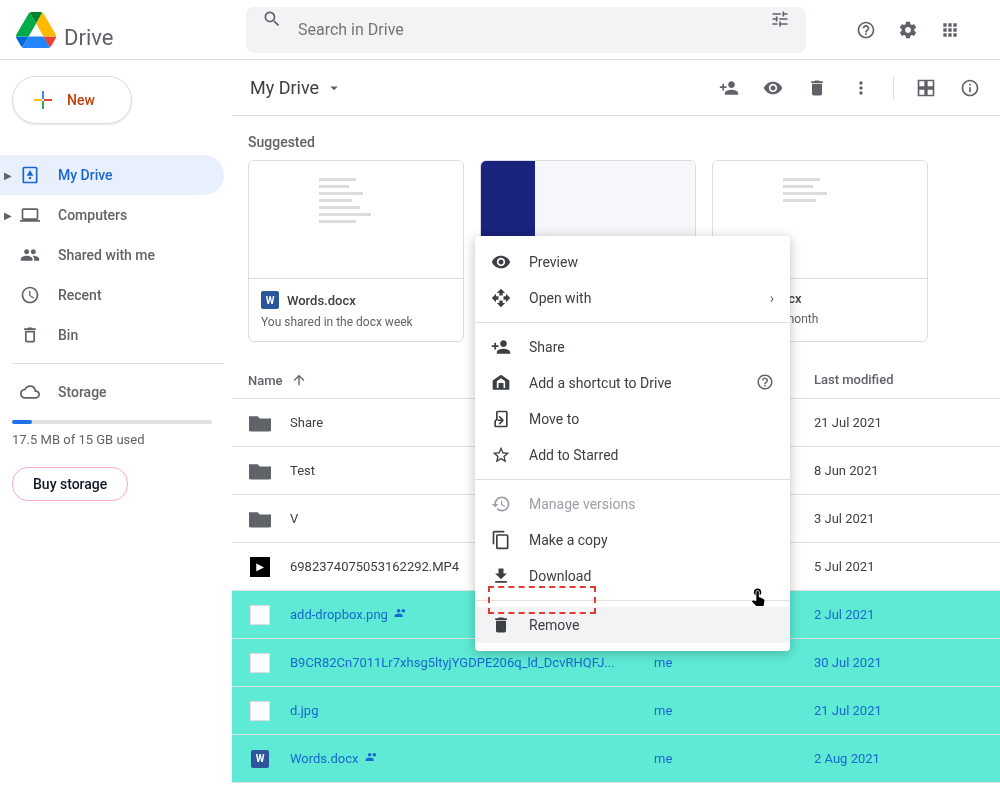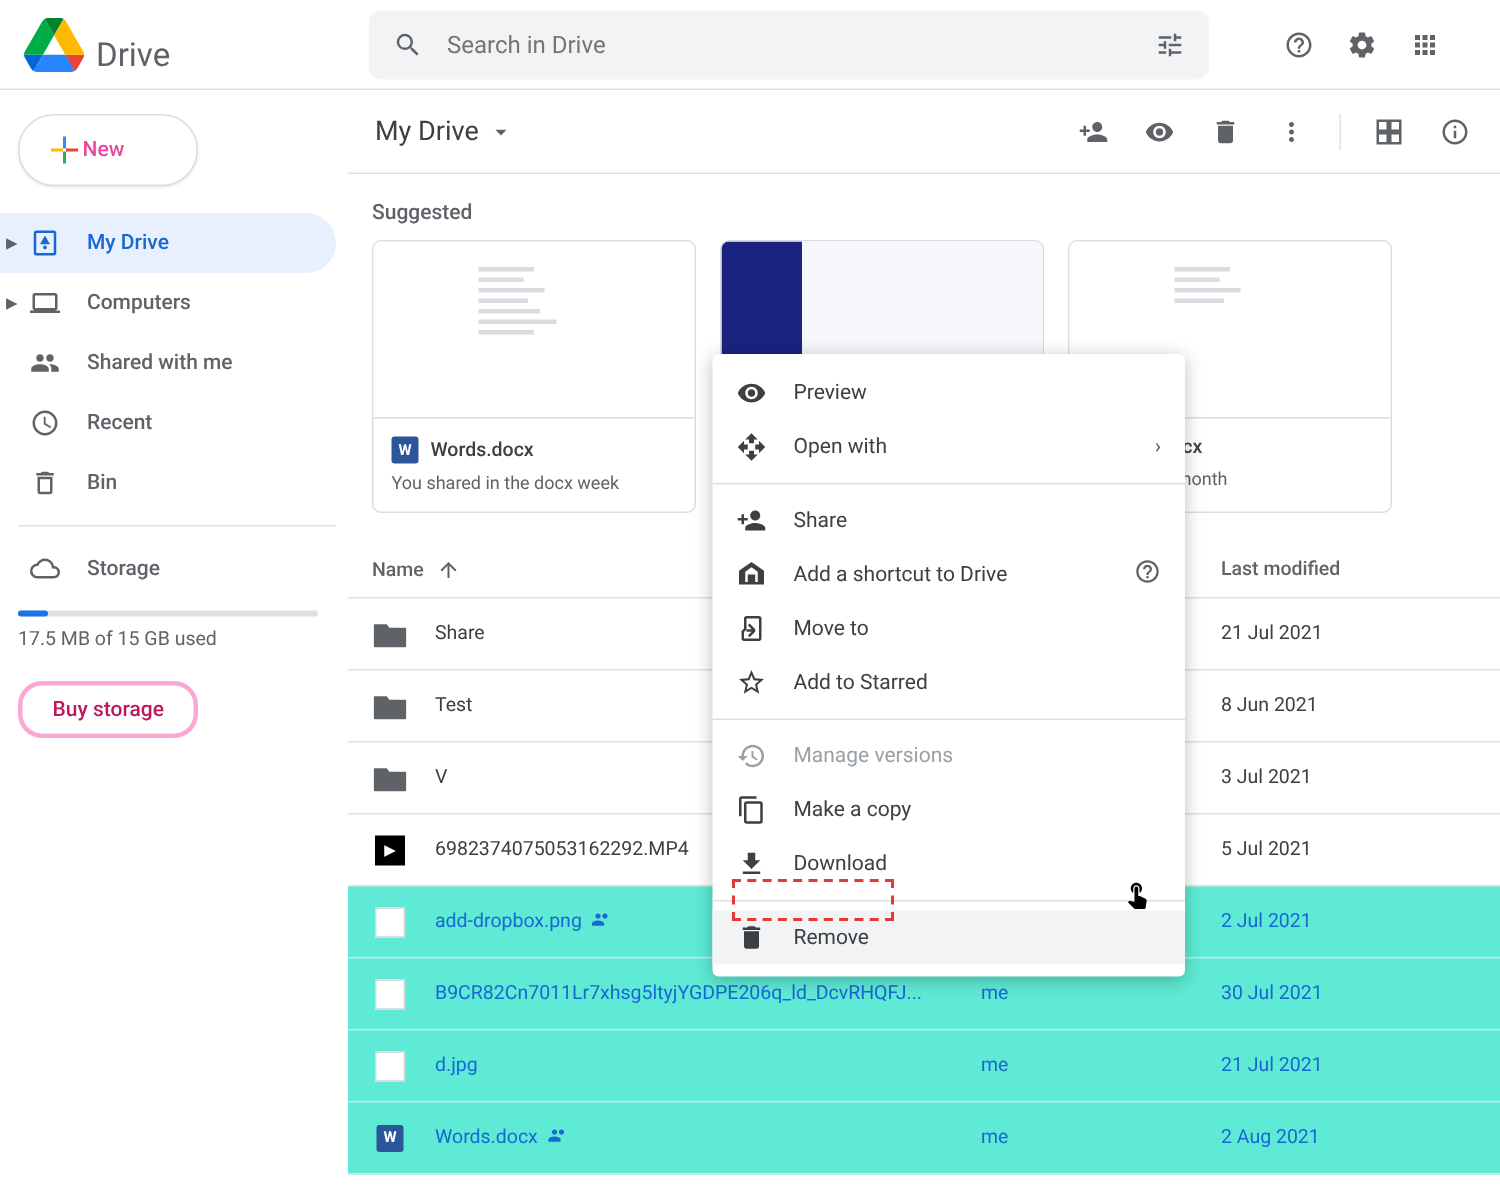--- a/index.html
+++ b/index.html
@@ -2,37 +2,37 @@
 <html><head>
 <meta charset="utf-8">
 <style>
 * { box-sizing: border-box; margin: 0; padding: 0; font-family: 'Google Sans', Roboto, Arial, sans-serif; }
 body { width: 1000px; height: 794px; overflow: hidden; background: #fff; color: #3c4043; font-size: 14px; }
 
 .header { display: flex; align-items: center; height: 60px; padding: 0 16px; border-bottom: 1px solid #e0e0e0; gap: 20px; }
 .logo-area { display: flex; align-items: flex-end; gap: 8px; width: 210px; }
 .logo-icon { width: 40px; height: 40px; }
 .logo-text { font-size: 22px; color: #5f6368; }
-.search-bar { flex: 1; max-width: 560px; height: 46px; background: #f1f3f4; border-radius: 8px; display: flex; align-items: center; padding: 0 14px; gap: 14px; }
+.search-bar { flex: 1; max-width: 560px; height: 46px; background: #f1f3f4; border-radius: 8px; display: flex; padding: 0 14px; gap: 14px; }
 .search-bar input { flex: 1; border: none; background: transparent; outline: none; font-size: 16px; color: #5f6368; }
 .header-actions { display: flex; align-items: center; gap: 18px; margin-left: 28px; }
 .icon-btn { width: 24px; height: 24px; display: flex; align-items: center; justify-content: center; cursor: pointer; color: #5f6368; }
 
 .main { display: flex; height: 734px; }
 .sidebar { width: 232px; padding: 12px 8px 12px 0; flex-shrink: 0; }
-.new-btn { margin: 4px 0 18px 12px; height: 48px; width: 120px; border: 1px solid #dadce0; border-radius: 24px; background: #fff; display: flex; align-items: center; padding: 0 18px; box-shadow: 0 1px 2px rgba(0,0,0,0.1); cursor: pointer; font-size: 14px; font-weight: 500; color: #ec4899; }
+.new-btn { margin: 4px 0 31px 12px; height: 48px; width: 120px; border: 1px solid #dadce0; border-radius: 24px; background: #fff; display: flex; align-items: center; gap: 12px; padding: 0 18px; box-shadow: 0 1px 2px rgba(0,0,0,0.1); cursor: pointer; font-size: 14px; font-weight: 500; color: #c2410c; }
 .nav-item { height: 40px; display: flex; align-items: center; gap: 18px; padding: 0 14px 0 20px; border-radius: 0 20px 20px 0; cursor: pointer; color: #5f6368; position: relative; }
 .nav-item.active { background: #e8f0fe; color: #1967d2; }
 .nav-item .arrow { position: absolute; left: 4px; width: 8px; color: #5f6368; font-size: 10px; }
 .nav-label { font-size: 14px; font-weight: 500; }
 .sidebar-divider { height: 1px; background: #e0e0e0; margin: 8px 0 8px 12px; }
 .storage-bar { margin: 8px 12px; height: 4px; background: #e0e0e0; border-radius: 2px; }
 .storage-bar-fill { width: 10%; height: 100%; background: #1a73e8; border-radius: 2px; }
 .storage-text { margin: 8px 12px; font-size: 13px; color: #5f6368; }
-.buy-btn { margin: 12px; padding: 8px 20px; border: 3px solid #f9a8d4; border-radius: 16px; background: #fff; color: #be185d; font-size: 14px; font-weight: 500; cursor: pointer; }
+.buy-btn { margin: 12px; padding: 8px 20px; border: 1px solid #f9a8d4; border-radius: 16px; background: #fff; color: #0f172a; font-size: 14px; font-weight: 500; cursor: pointer; }
 
 .content { flex: 1; overflow: hidden; }
 .toolbar { height: 56px; display: flex; align-items: center; padding: 0 18px; border-bottom: 1px solid #e0e0e0; }
 .path { font-size: 18px; color: #3c4043; display: flex; align-items: center; gap: 6px; cursor: pointer; }
 .toolbar-actions { margin-left: auto; display: flex; align-items: center; gap: 20px; color: #5f6368; }
 .toolbar-divider { width: 1px; height: 24px; background: #e0e0e0; }
 
 .section-title { font-size: 14px; color: #5f6368; padding: 18px 16px 10px; font-weight: 500; }
 .cards { display: flex; gap: 16px; padding: 0 16px 20px; }
 .card { width: 216px; border: 1px solid #dadce0; border-radius: 6px; overflow: hidden; cursor: pointer; }

